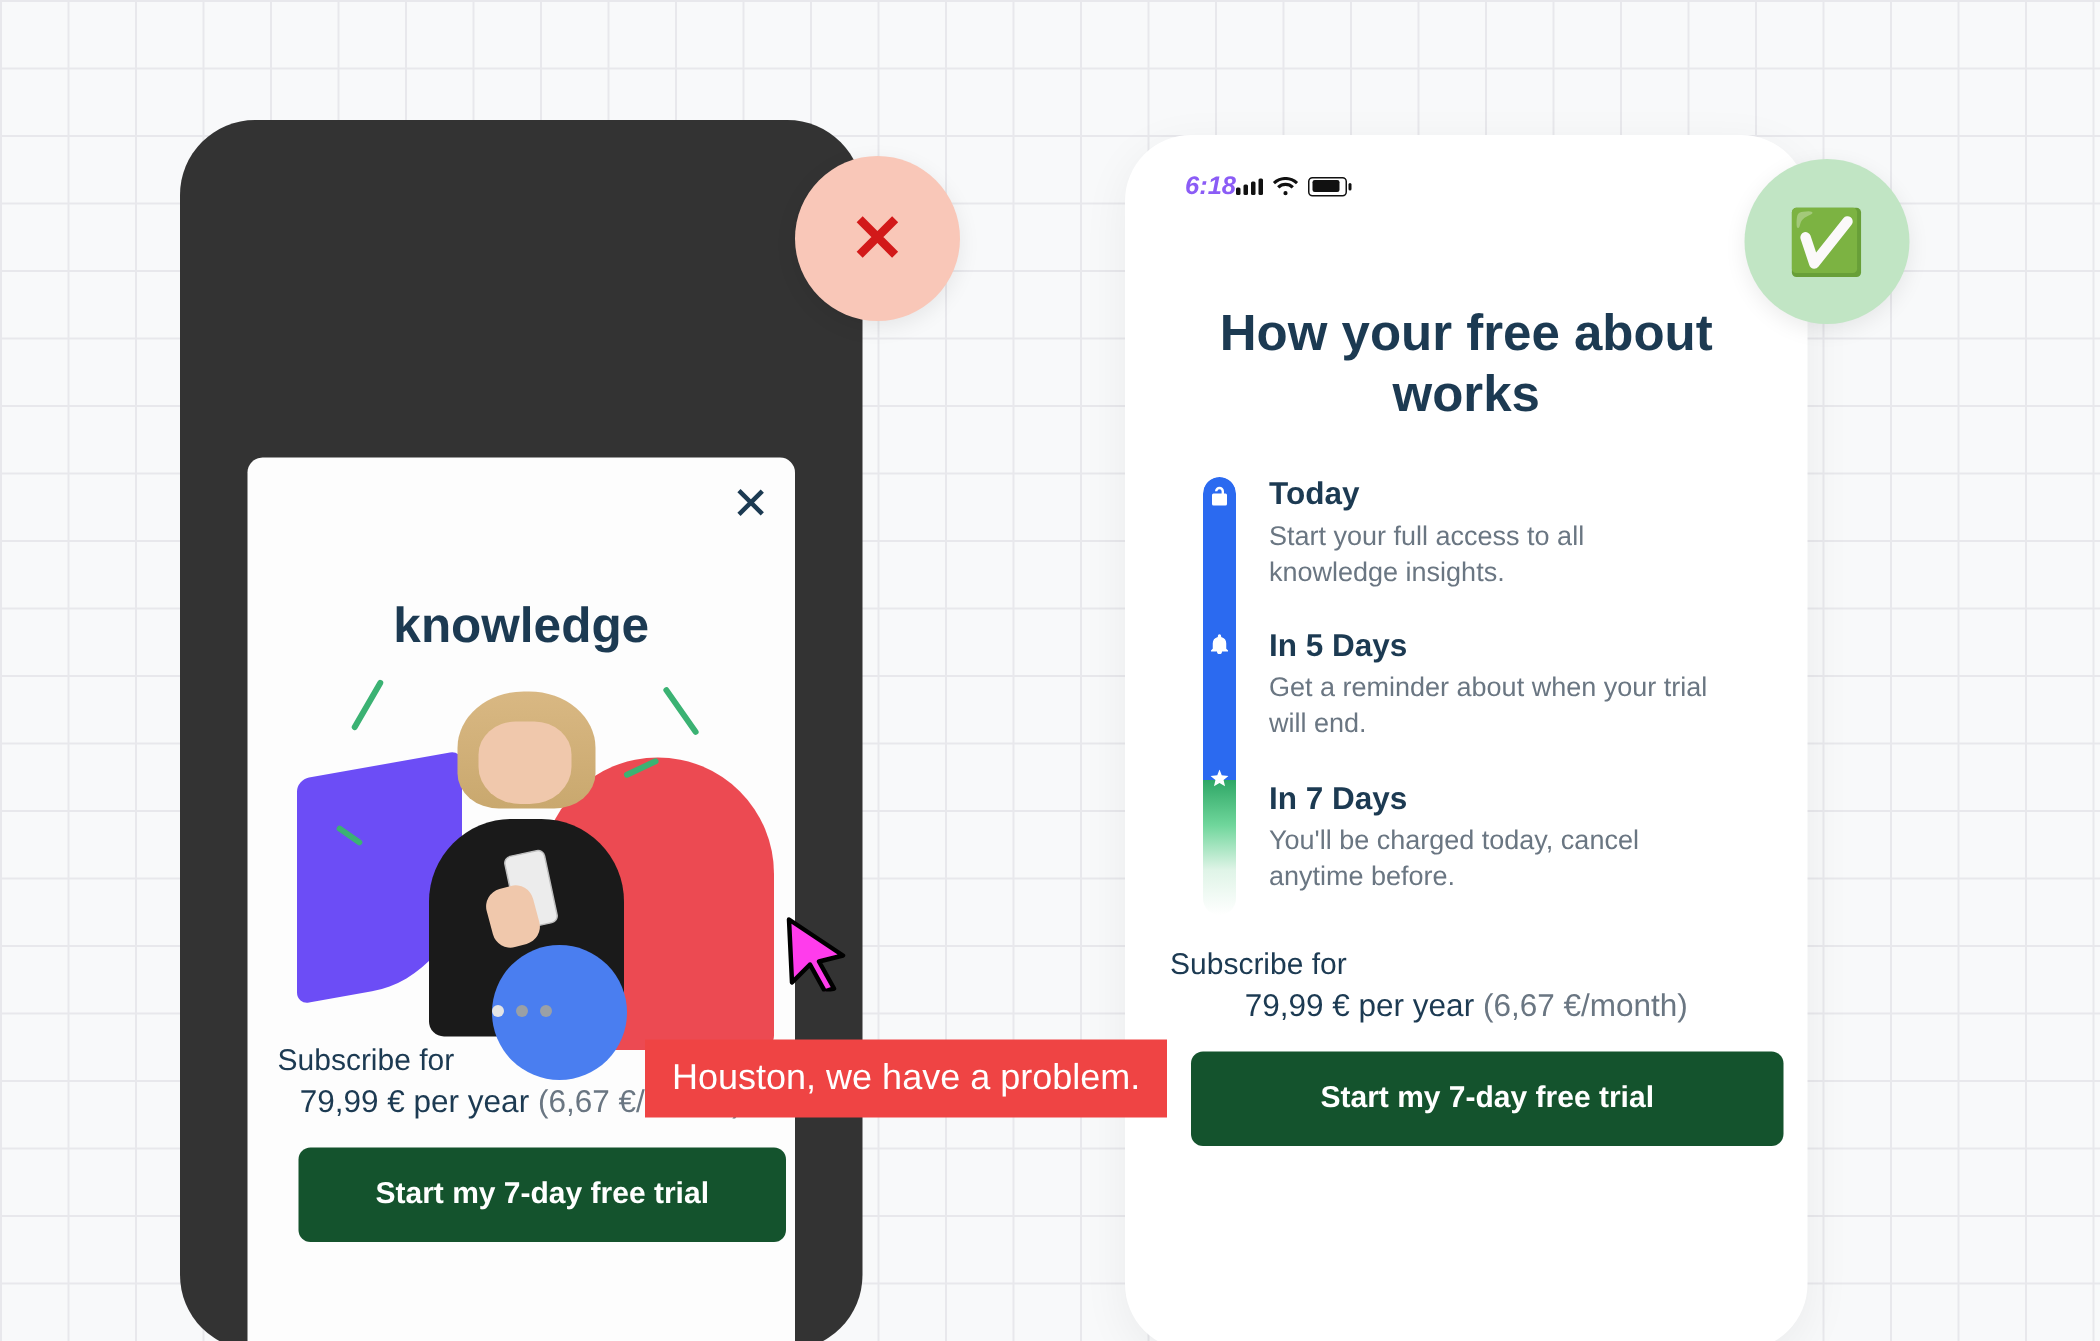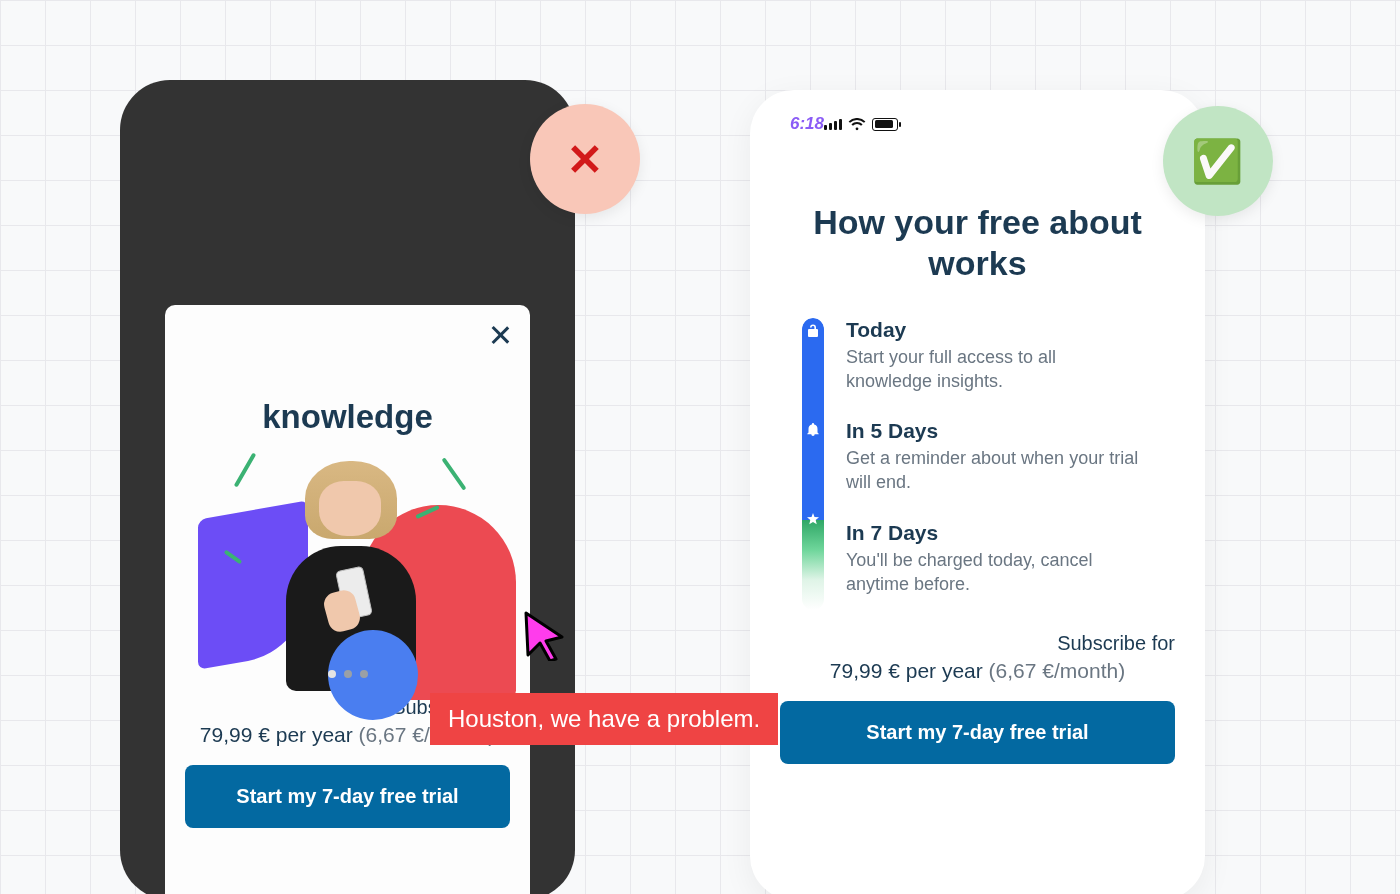--- a/index.html
+++ b/index.html
@@ -175,30 +175,30 @@
       position: absolute;
       left: 50%;
       transform: translateX(-50%);
       bottom: 12px;
       display: flex;
       gap: 8px;
     }
     .dot { width: 8px; height: 8px; border-radius: 50%; background: #9aa0a6; }
     .dot.active { background: #e4e4e4; }
 
-    .sub-for { text-align:right; font-size:20px; color:#1c3a52; margin-top:4px; font-weight:400;}
+    .sub-for { text-align:left; font-size:20px; color:#1c3a52; margin-top:4px; font-weight:400;}
     .price-row { text-align:center; font-size:21px; color:#1c3a52; margin-top:4px; }
     .price-row .price { font-weight:400; }
     .price-row .per-month { color:#6a7682; font-weight:400;}
     .cta {
       display:block;
       width: 100%;
-      margin: 18px 0 0 0;
+      margin: 18px 0 0 14px;
       padding: 20px 10px;
-      background: #0369a1;
+      background: #14532d;
       color: #fff;
       font-size: 20px;
       font-weight: 700;
       text-align: center;
       border: none;
       border-radius: 8px;
       cursor: pointer;
     }
 
     

